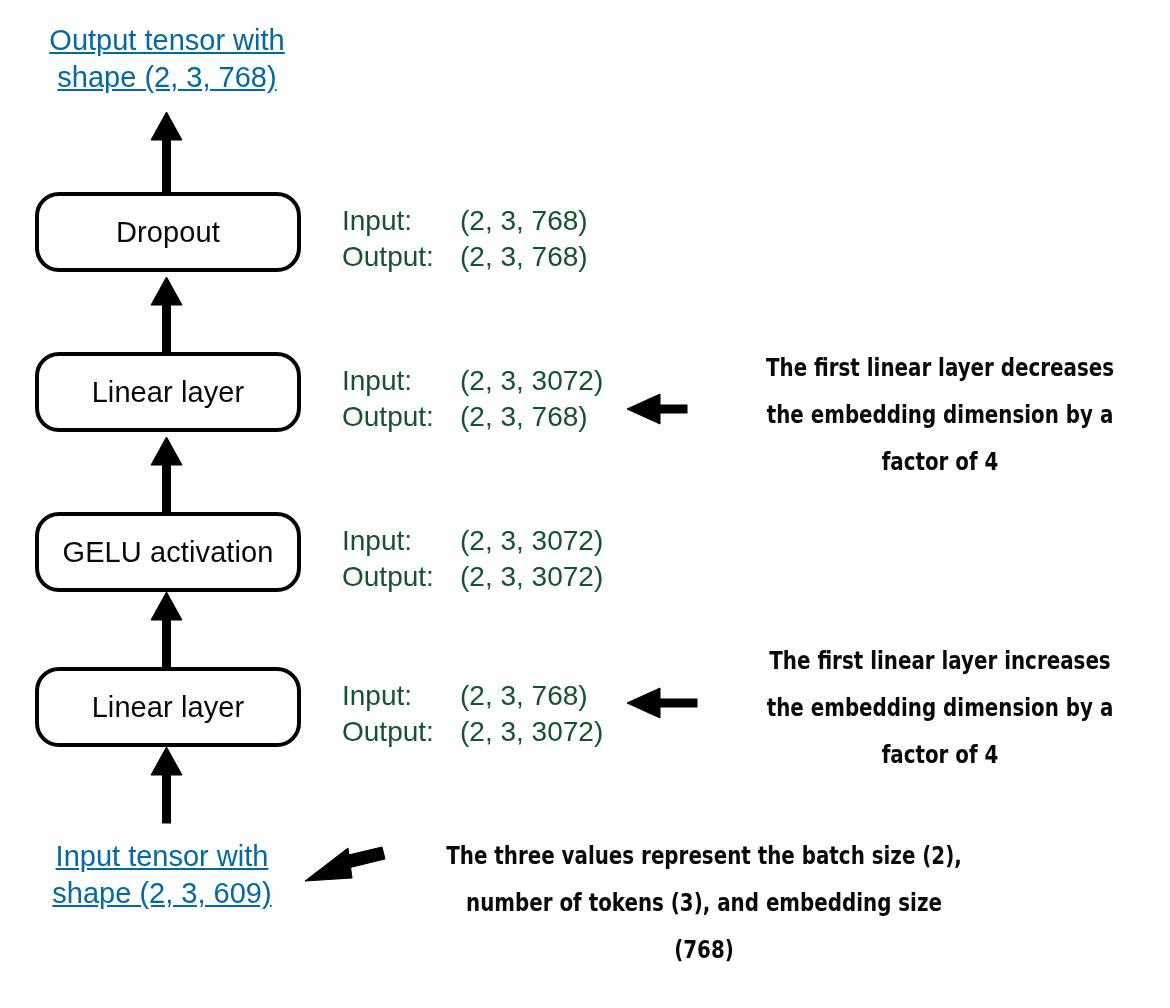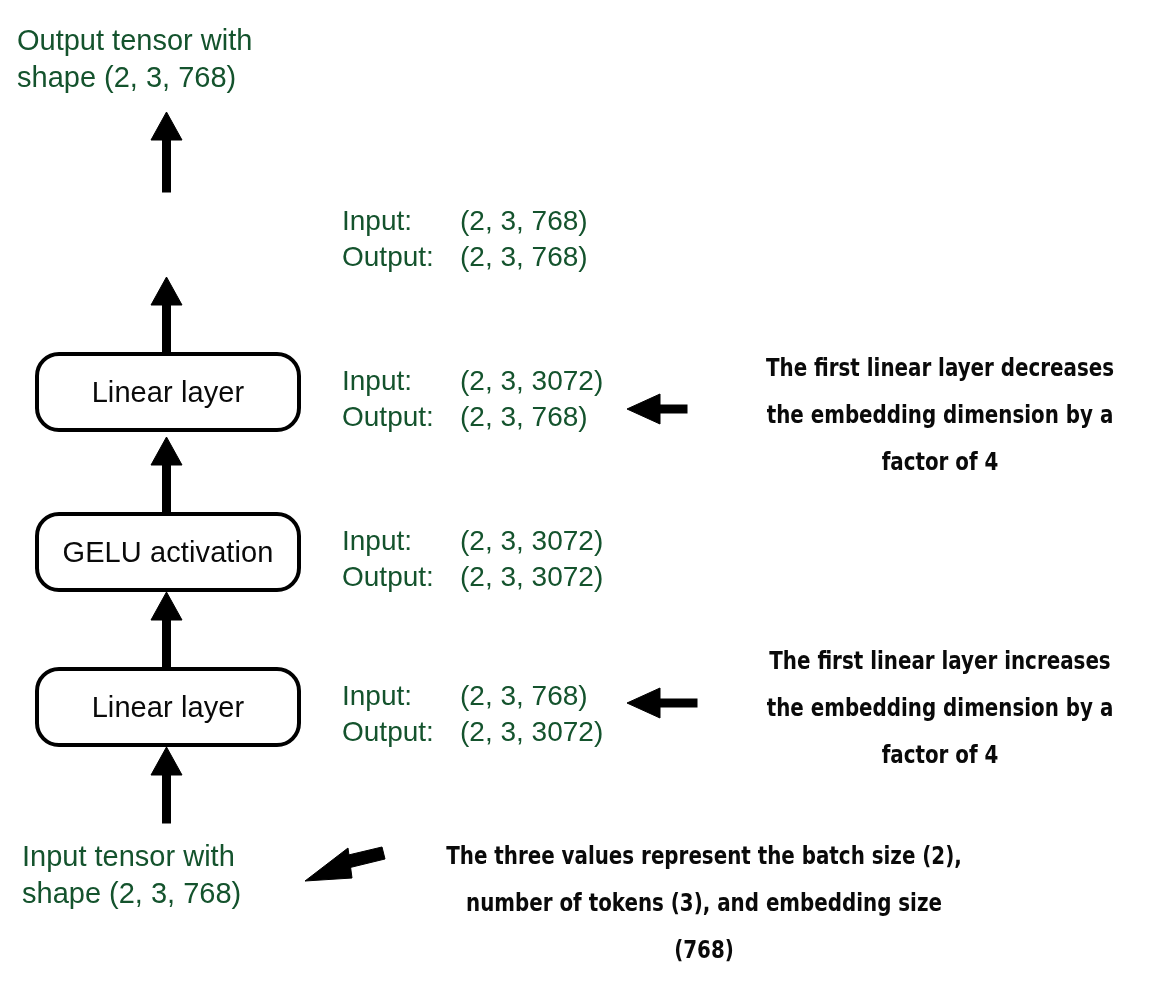--- a/index.html
+++ b/index.html
@@ -38,23 +38,24 @@
     line-height: 1;
     color: #0a0a0a;
     letter-spacing: 0.1px;
     white-space: nowrap;
   }
 
   
   .tensor-caption {
     font-size: 29px;
     line-height: 1.28;
-    text-align: left;
-    color: #14532d;
+    text-align: center;
+    color: #0369a1;
     white-space: pre-line;
+    text-decoration: underline;
   }
 
   
   .io-spec {
     font-size: 28px;
     line-height: 1.28;
     color: #14532d;
     white-space: nowrap;
   }
   .io-row { display: flex; }
@@ -85,20 +86,23 @@
   }
 </style>
 </head>
 <body>
 
 <div id="canvas">
 
   <div class="abs tensor-caption" style="left:17px; top:22px; width:300px;">Output tensor with
 shape (2, 3, 768)</div>
 
+  <div class="abs layer-box" style="top:192px;">
+    <span class="layer-box-label">Dropout</span>
+  </div>
 
   <div class="abs layer-box" style="top:352px;">
     <span class="layer-box-label">Linear layer</span>
   </div>
 
   <div class="abs layer-box" style="top:512px;">
     <span class="layer-box-label">GELU activation</span>
   </div>
 
   <div class="abs layer-box" style="top:667px;">
@@ -155,21 +159,21 @@
     <div>factor of 4</div>
   </div>
 
   <div class="abs annotation" style="left:722px; top:638px; width:436px;">
     <div>The first linear layer increases</div>
     <div>the embedding dimension by a</div>
     <div>factor of 4</div>
   </div>
 
   <div class="abs tensor-caption" style="left:22px; top:838px; width:280px;">Input tensor with
-shape (2, 3, 768)</div>
+shape (2, 3, 609)</div>
 
   <div class="abs annotation" style="left:404px; top:833px; width:600px;">
     <div>The three values represent the batch size (2),</div>
     <div>number of tokens (3), and embedding size</div>
     <div>(768)</div>
   </div>
 
   <svg id="arrows" viewBox="0 0 1170 1008">
 
     <g fill="#000000" stroke="#000000">

